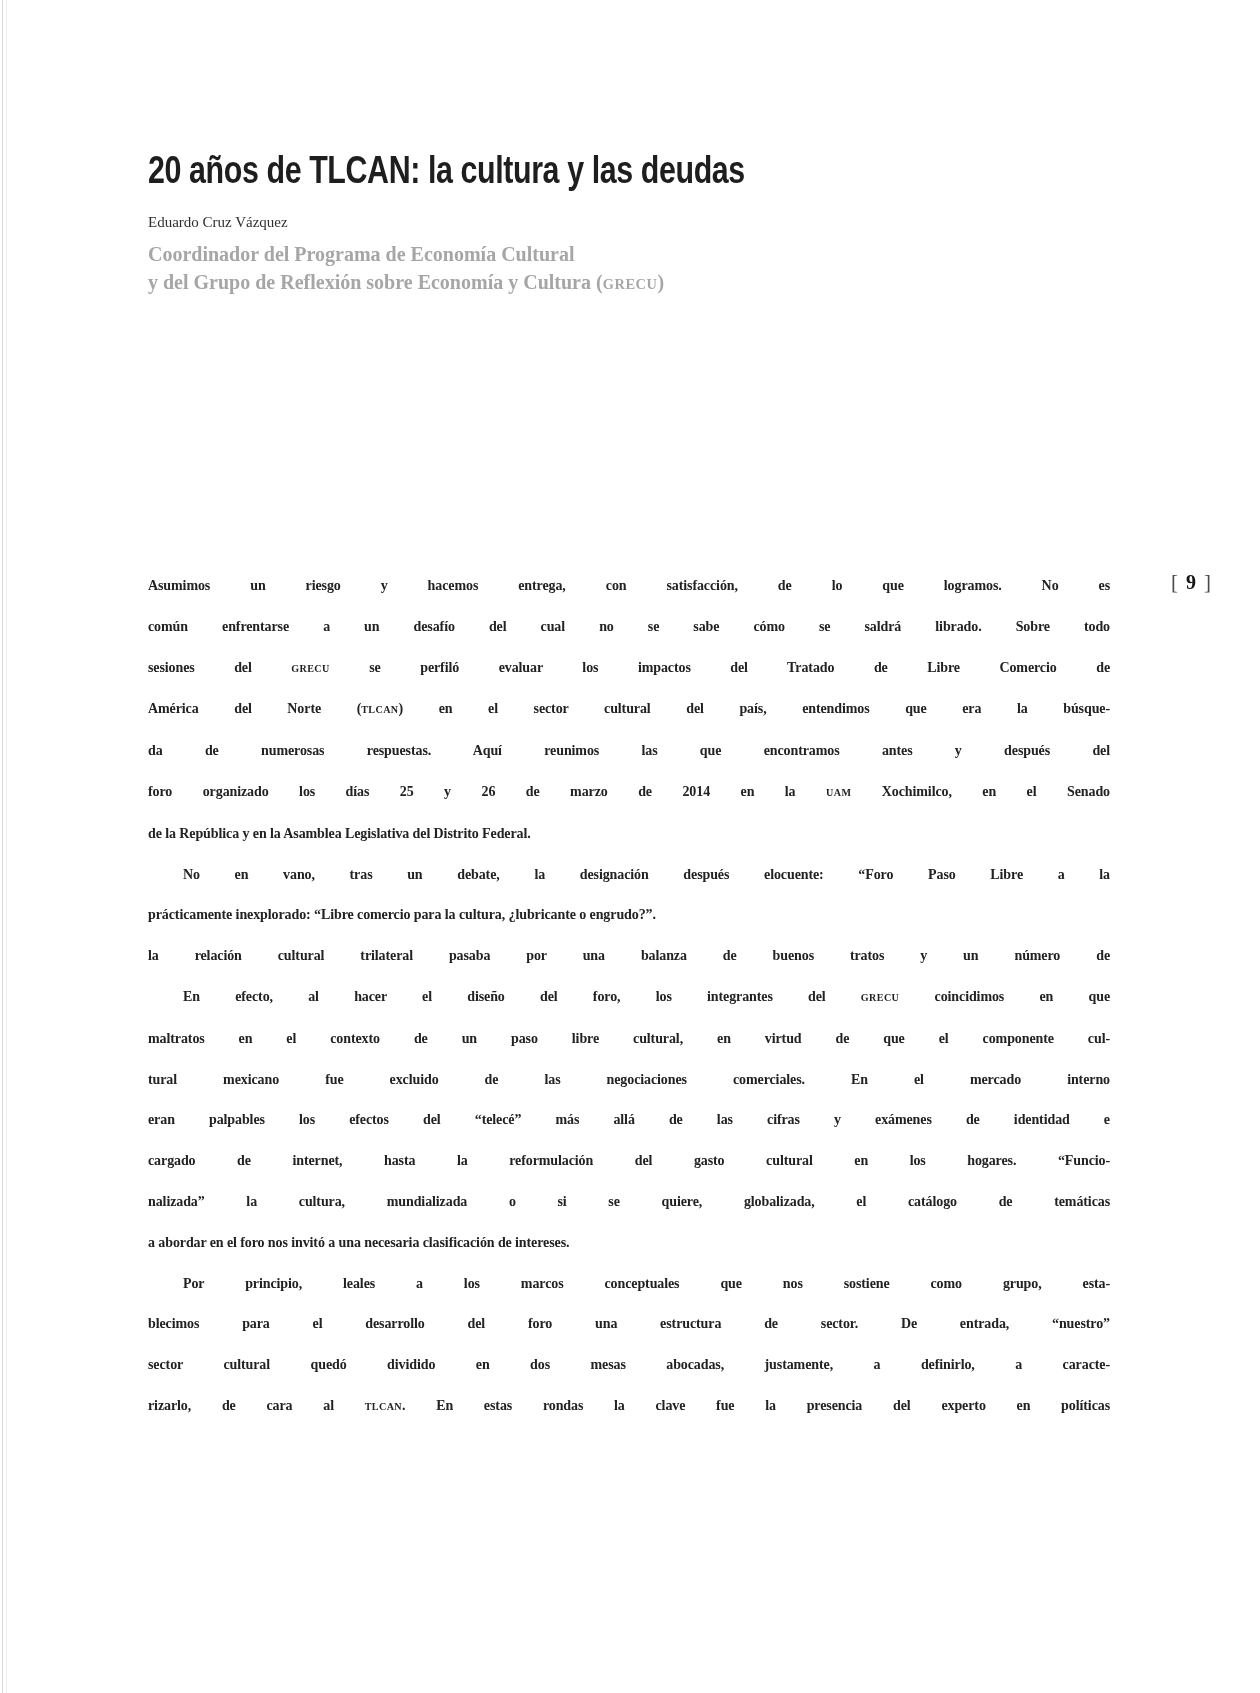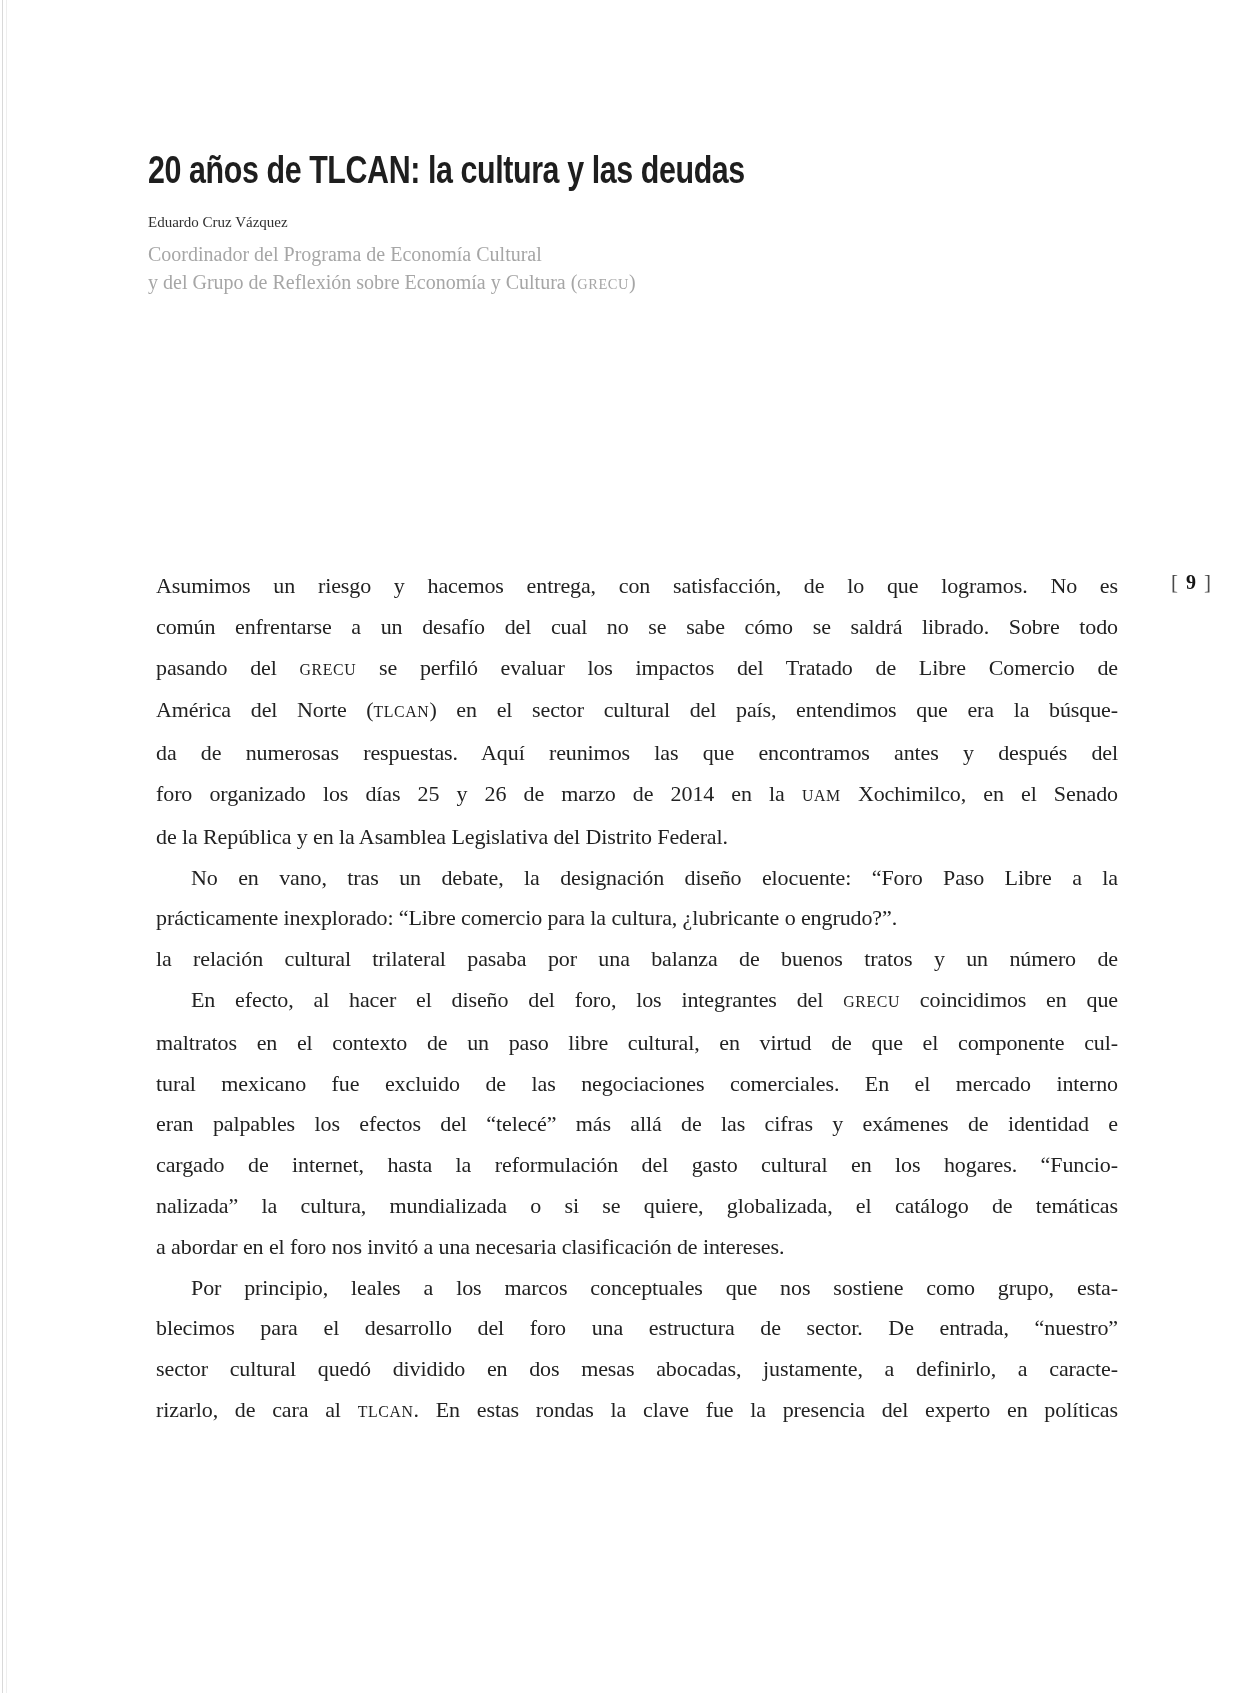--- a/index.html
+++ b/index.html
@@ -35,28 +35,28 @@
     position: absolute; left: 148px; top: 209px;
     font-size: 15px; line-height: 26px;
     color: #2f2f2f;
   }
   .affiliation {
     position: absolute; left: 148px; top: 241px;
     font-size: 20px; line-height: 27.5px;
     color: #a6a6a6;
   }
   .body-text {
-    position: absolute; left: 156px; top: 566px;
+    position: absolute; left: 148px; top: 566px;
     width: 962px;
-    font-size: 22px;
+    font-size: 14px;
     line-height: 40.8px;
     letter-spacing: -0.1px;
     color: #222222;
   }
-  .line { text-align: justify; text-align-last: justify; }
+  .line { text-align: justify; text-align-last: justify; font-weight: bold; }
   .line.last { text-align-last: left; }
   .line.ind { padding-left: 35px; }
   .sc { font-size: 0.72em; letter-spacing: 0.04em; }
   .pagenum {
     position: absolute; left: 1171px; top: 570px;
     font-size: 21px; line-height: 24px;
     color: #4a4a4a;
     display: flex; gap: 8px; align-items: baseline;
     white-space: nowrap;
   }
@@ -81,28 +81,28 @@
   <div class="pagenum">
     <span>[</span>
     <span class="num">9</span>
     <span>]</span>
   </div>
 
   <div class="body-text">
       <div>
         <div class="line"><span>Asumimos un riesgo y hacemos entrega, con satisfacción, de lo que logramos. No es</span></div>
         <div class="line"><span>común enfrentarse a un desafío del cual no se sabe cómo se saldrá librado. Sobre todo</span></div>
-        <div class="line"><span>pasando del </span><span class="sc">GRECU</span><span> se perfiló evaluar los impactos del Tratado de Libre Comercio de</span></div>
+        <div class="line"><span>sesiones del </span><span class="sc">GRECU</span><span> se perfiló evaluar los impactos del Tratado de Libre Comercio de</span></div>
         <div class="line"><span>América del Norte (</span><span class="sc">TLCAN</span><span>) en el sector cultural del país, entendimos que era la búsque-</span></div>
         <div class="line"><span>da de numerosas respuestas. Aquí reunimos las que encontramos antes y después del</span></div>
         <div class="line"><span>foro organizado los días 25 y 26 de marzo de 2014 en la </span><span class="sc">UAM</span><span> Xochimilco, en el Senado</span></div>
         <div class="line last"><span>de la República y en la Asamblea Legislativa del Distrito Federal.</span></div>
       </div>
       <div>
-        <div class="line ind"><span>No en vano, tras un debate, la designación diseño elocuente: “Foro Paso Libre a la</span></div>
+        <div class="line ind"><span>No en vano, tras un debate, la designación después elocuente: “Foro Paso Libre a la</span></div>
         <div class="line last"><span>prácticamente inexplorado: “Libre comercio para la cultura, ¿lubricante o engrudo?”.</span></div>
       </div>
       <div>
         <div class="line"><span>la relación cultural trilateral pasaba por una balanza de buenos tratos y un número de</span></div>
         <div class="line ind"><span>En efecto, al hacer el diseño del foro, los integrantes del </span><span class="sc">GRECU</span><span> coincidimos en que</span></div>
         <div class="line"><span>maltratos en el contexto de un paso libre cultural, en virtud de que el componente cul-</span></div>
         <div class="line"><span>tural mexicano fue excluido de las negociaciones comerciales. En el mercado interno</span></div>
         <div class="line"><span>eran palpables los efectos del “telecé” más allá de las cifras y exámenes de identidad e</span></div>
         <div class="line"><span>cargado de internet, hasta la reformulación del gasto cultural en los hogares. “Funcio-</span></div>
         <div class="line"><span>nalizada” la cultura, mundializada o si se quiere, globalizada, el catálogo de temáticas</span></div>

